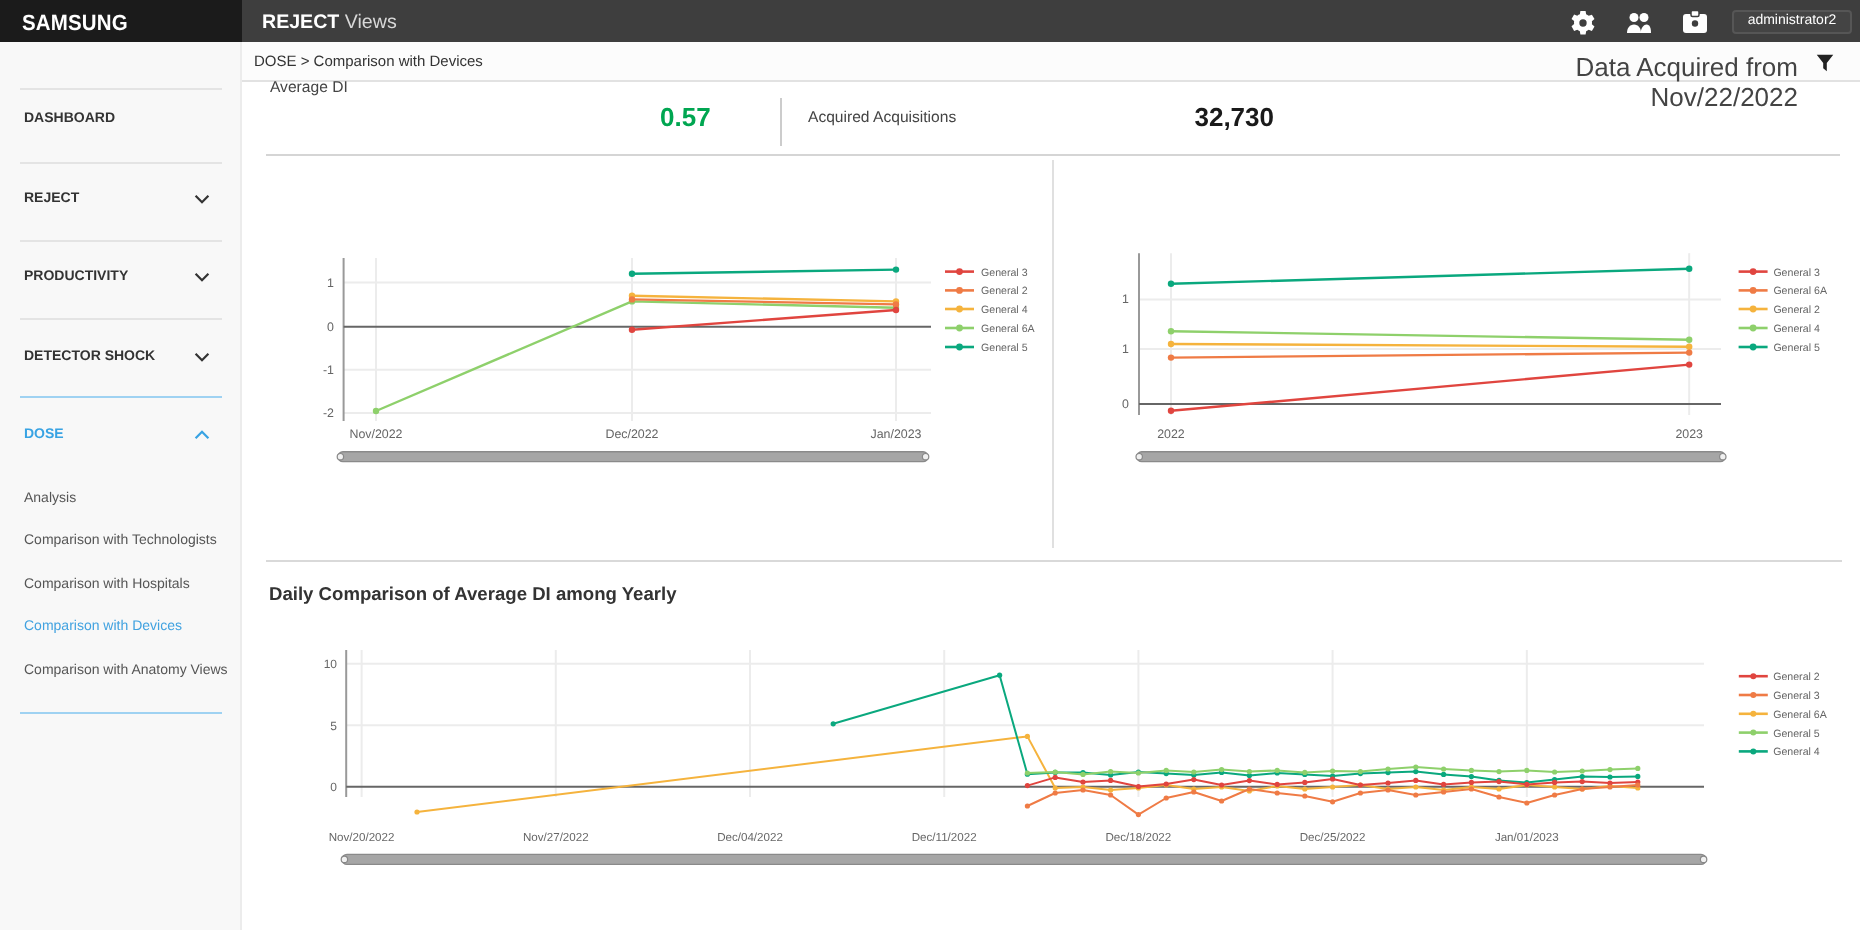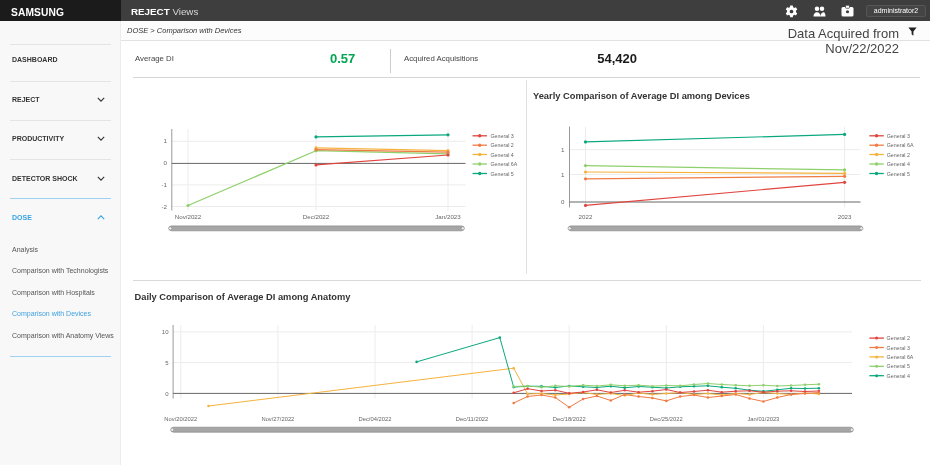--- a/index.html
+++ b/index.html
@@ -26,38 +26,37 @@
     <path fill="#fff" d="M14.5 21c.5-4 2.4-8.5 6.2-8.5 3 0 4.3 3.5 4.3 8.5z"></path>
   </svg>
   <svg class="abs" style="left:841px;top:5px;" width="13" height="12" viewBox="0 0 26 24">
     <rect x="1" y="4" width="24" height="19" rx="3" fill="#fff"></rect>
     <rect x="9" y="0.5" width="8" height="6" rx="1.5" fill="#fff" stroke="#3e3e3e" stroke-width="1.5"></rect>
     <circle cx="13" cy="13.5" r="3.2" fill="#3e3e3e"></circle>
   </svg>
   <div class="abs" style="left:866px;top:4.5px;width:60px;height:12.5px;border:1px solid #565656;border-radius:2px;background:#444;color:#fff;font-size:7px;line-height:10.5px;text-align:center;">administrator2</div>
 
   <div class="abs" style="left:121px;top:21px;width:809px;height:20px;background:#fcfcfc;border-bottom:1px solid #e2e2e2;"></div>
-  <div class="abs" style="left:127px;top:26px;font-size:7.5px;color:#333;font-style:italic;">DOSE &gt; Comparison with Devices</div>
+  <div class="abs" style="left:127px;top:26px;font-size:7.5px;color:#333;">DOSE &gt; Comparison with Devices</div>
   <div class="abs" style="left:786px;top:26px;width:113px;font-size:13px;color:#444;text-align:right;">Data Acquired from Nov/22/2022</div>
   <svg class="abs" style="left:908px;top:27px;" width="9" height="9" viewBox="0 0 12 12">
     <path fill="#222" d="M0.5 0.5h11L7.2 6v5.5L4.8 9.5V6z"></path>
   </svg>
 
-  <div class="abs" style="left:135px;top:54px;font-size:7.8px;color:#444;">Average DI</div>
+  <div class="abs" style="left:135px;top:39px;font-size:7.8px;color:#444;">Average DI</div>
   <div class="abs" style="left:330px;top:51px;width:45px;text-align:left;font-size:13px;font-weight:bold;color:#00a651;">0.57</div>
   <div class="abs" style="left:390px;top:49px;width:1px;height:24px;background:#ccc;"></div>
   <div class="abs" style="left:404px;top:54px;font-size:7.8px;color:#444;">Acquired Acquisitions</div>
-  <div class="abs" style="left:575px;top:51px;width:62px;text-align:right;font-size:13px;font-weight:bold;color:#1a1a1a;">54,420</div>
+  <div class="abs" style="left:575px;top:51px;width:62px;text-align:right;font-size:13px;font-weight:bold;color:#1a1a1a;">32,730</div>
   <div class="abs" style="left:133px;top:77px;width:787px;height:1px;background:#d5d5d5;"></div>
 
   <div class="abs" style="left:526px;top:80px;width:1px;height:194px;background:#e0e0e0;"></div>
   <div class="abs" style="left:133px;top:280px;width:788px;height:1px;background:#d9d9d9;"></div>
 
-  <div class="abs" style="left:533px;top:91px;font-size:9.3px;font-weight:bold;color:#333;">Yearly Comparison of Average DI among Devices</div>
-  <div class="abs" style="left:134.5px;top:291.5px;font-size:9.3px;font-weight:bold;color:#333;">Daily Comparison of Average DI among Anatomy</div>
+  <div class="abs" style="left:134.5px;top:291.5px;font-size:9.3px;font-weight:bold;color:#333;">Daily Comparison of Average DI among Yearly</div>
 
   <div class="abs" style="left:0;top:21px;width:121px;height:444px;background:#f8f8f8;border-right:1px solid #ececec;"></div>
   <div id="sidebar" class="abs" style="left:0;top:21px;width:121px;height:444px;font-size:7px;">
     <div class="abs" style="left:10px;top:23px;width:101px;height:1px;background:#e4e4e4;"></div>
     <div class="abs" style="left:12px;top:35px;font-weight:bold;color:#333;">DASHBOARD</div>
     <div class="abs" style="left:10px;top:60px;width:101px;height:1px;background:#e4e4e4;"></div>
     <div class="abs" style="left:12px;top:75px;font-weight:bold;color:#333;">REJECT</div>
     <svg class="abs" style="left:97px;top:76px;" width="8" height="5" viewBox="0 0 10 6">
         <path d="M1 1l4 4 4-4" fill="none" stroke="#333" stroke-width="1.4"></path>
       </svg>

